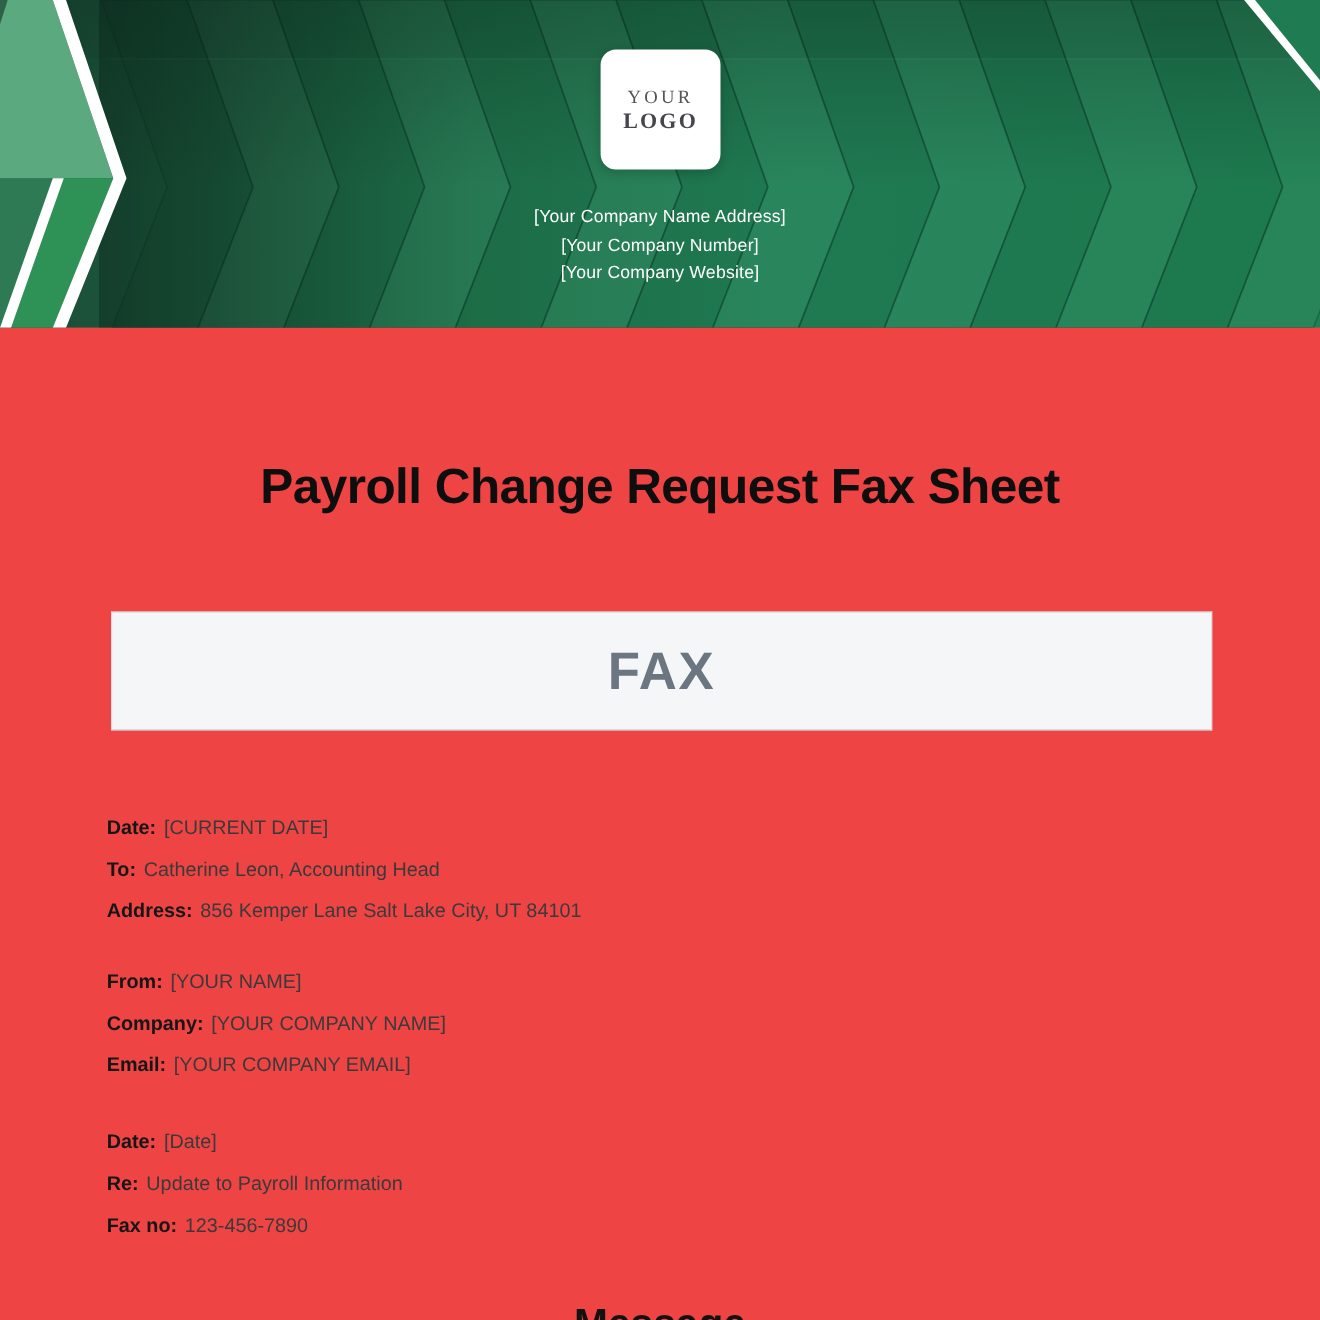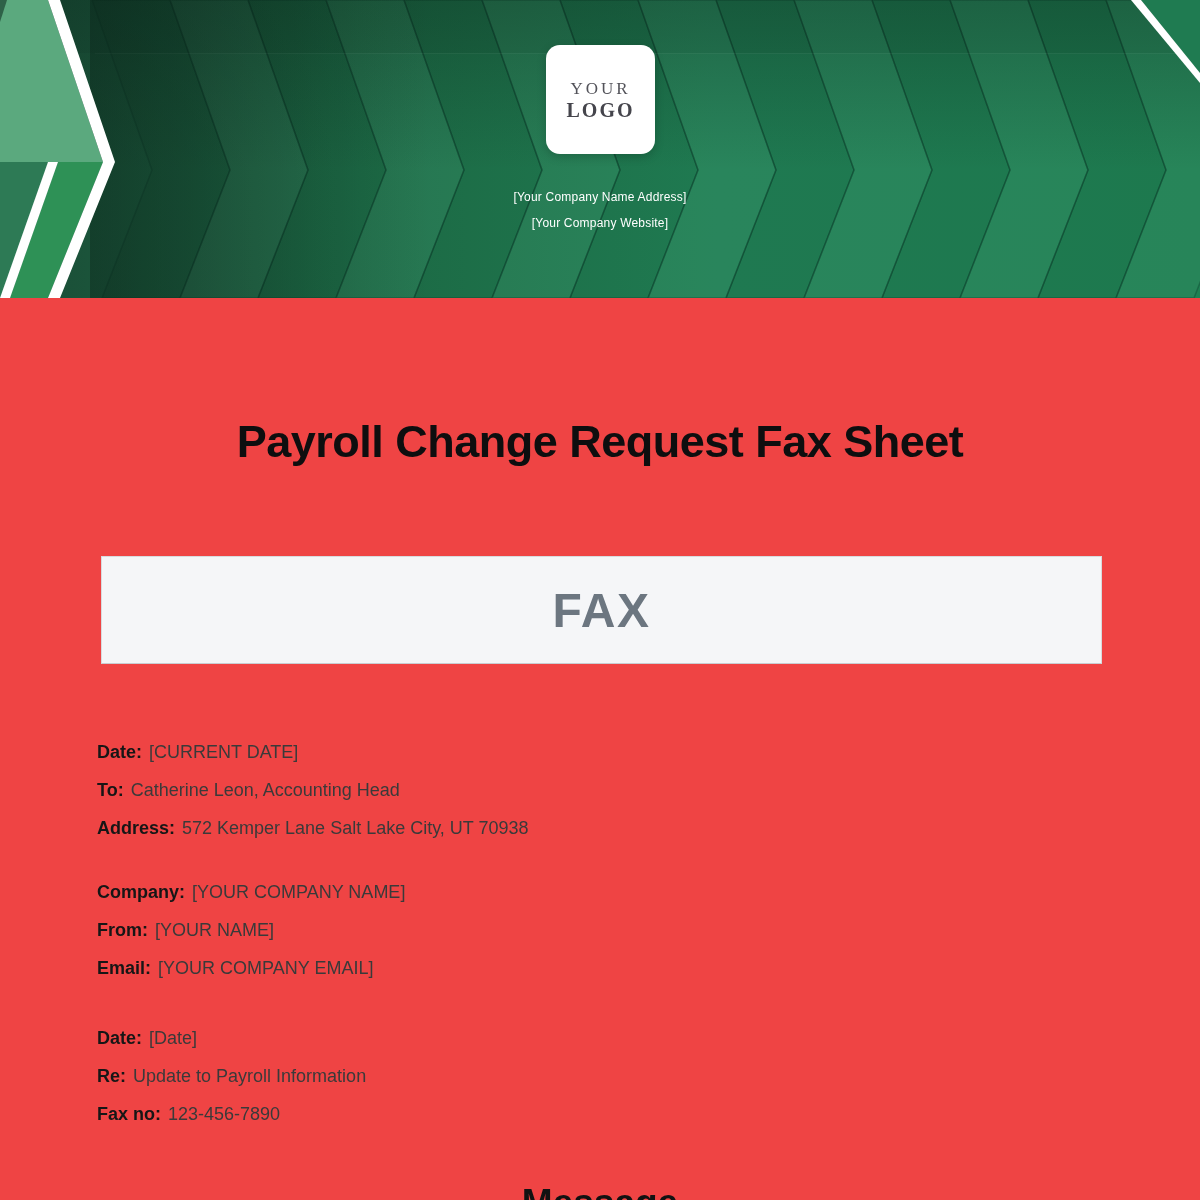--- a/index.html
+++ b/index.html
@@ -15,21 +15,21 @@
     background:#ffffff;border-radius:14px;
     display:flex;flex-direction:column;align-items:center;justify-content:center;
     box-shadow:0 3px 10px rgba(0,0,0,0.18);
   }
   .logo-your{font-family:"Liberation Serif", serif;font-size:17px;line-height:21px;
     letter-spacing:3px;color:#53535a;}
   .logo-logo{font-family:"Liberation Serif", serif;font-size:20px;line-height:22px;
     font-weight:700;letter-spacing:2px;color:#45454c;}
   .company-lines{
     position:absolute;left:0;top:185px;width:1200px;text-align:center;
-    color:#ffffff;font-size:12px;line-height:25.5px;font-weight:400;letter-spacing:0.2px;
+    color:#ffffff;font-size:16px;line-height:25.5px;font-weight:400;letter-spacing:0.2px;
   }
   
   .doc-title{
     position:absolute;left:0;top:418px;width:1200px;text-align:center;
     font-size:45px;line-height:48px;font-weight:700;color:#0e0e0f;letter-spacing:-0.5px;
   }
   .fax-box{
     position:absolute;left:101px;top:556px;width:1001px;height:108px;box-sizing:border-box;
     background:#f5f6f8;border:1px solid #d8dbde;border-bottom-color:#c9cdd1;
     display:flex;align-items:center;justify-content:center;
@@ -109,48 +109,49 @@
       </g>
     </svg>
 
     <div class="logo-box">
       <div class="logo-your">YOUR</div>
       <div class="logo-logo">LOGO</div>
     </div>
 
     <div class="company-lines">
       <div>[Your Company Name Address]</div>
+      <div>[Your Company Number]</div>
       <div>[Your Company Website]</div>
     </div>
   </div>
 
   <div class="doc-title">Payroll Change Request Fax Sheet</div>
 
   <div class="fax-box">
     <span class="fax-label">FAX</span>
   </div>
 
   <div class="fields-block block-1">
     <div>
       <span class="lbl">Date:</span><span>[CURRENT DATE]</span>
     </div>
     <div>
       <span class="lbl">To:</span><span>Catherine Leon, Accounting Head</span>
     </div>
     <div>
-      <span class="lbl">Address:</span><span>572 Kemper Lane Salt Lake City, UT 70938</span>
+      <span class="lbl">Address:</span><span>856 Kemper Lane Salt Lake City, UT 84101</span>
     </div>
   </div>
 
   <div class="fields-block block-2">
     <div>
-      <span class="lbl">Company:</span><span>[YOUR COMPANY NAME]</span>
+      <span class="lbl">From:</span><span>[YOUR NAME]</span>
     </div>
     <div>
-      <span class="lbl">From:</span><span>[YOUR NAME]</span>
+      <span class="lbl">Company:</span><span>[YOUR COMPANY NAME]</span>
     </div>
     <div>
       <span class="lbl">Email:</span><span>[YOUR COMPANY EMAIL]</span>
     </div>
   </div>
 
   <div class="fields-block block-3">
     <div>
       <span class="lbl">Date:</span><span>[Date]</span>
     </div>

